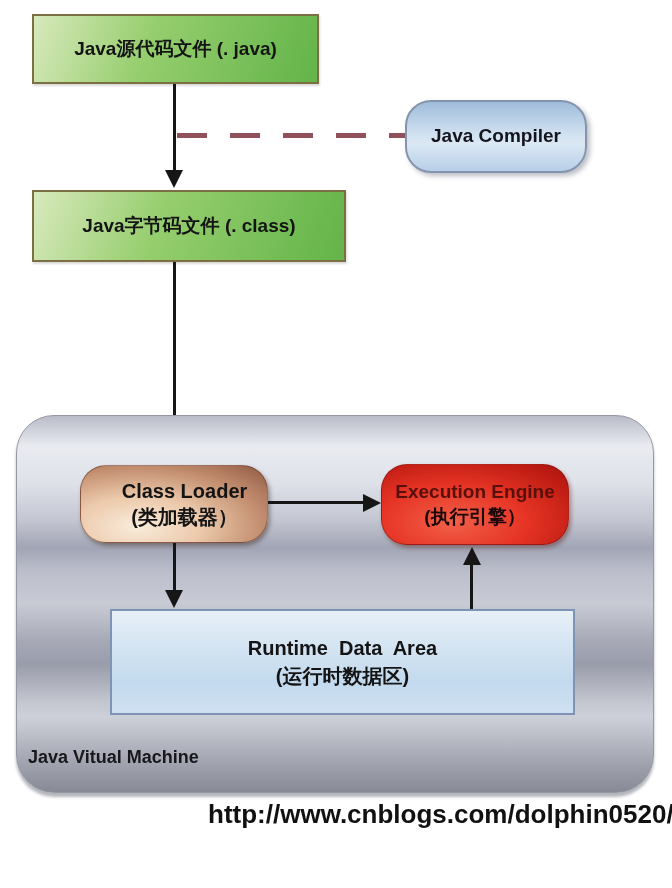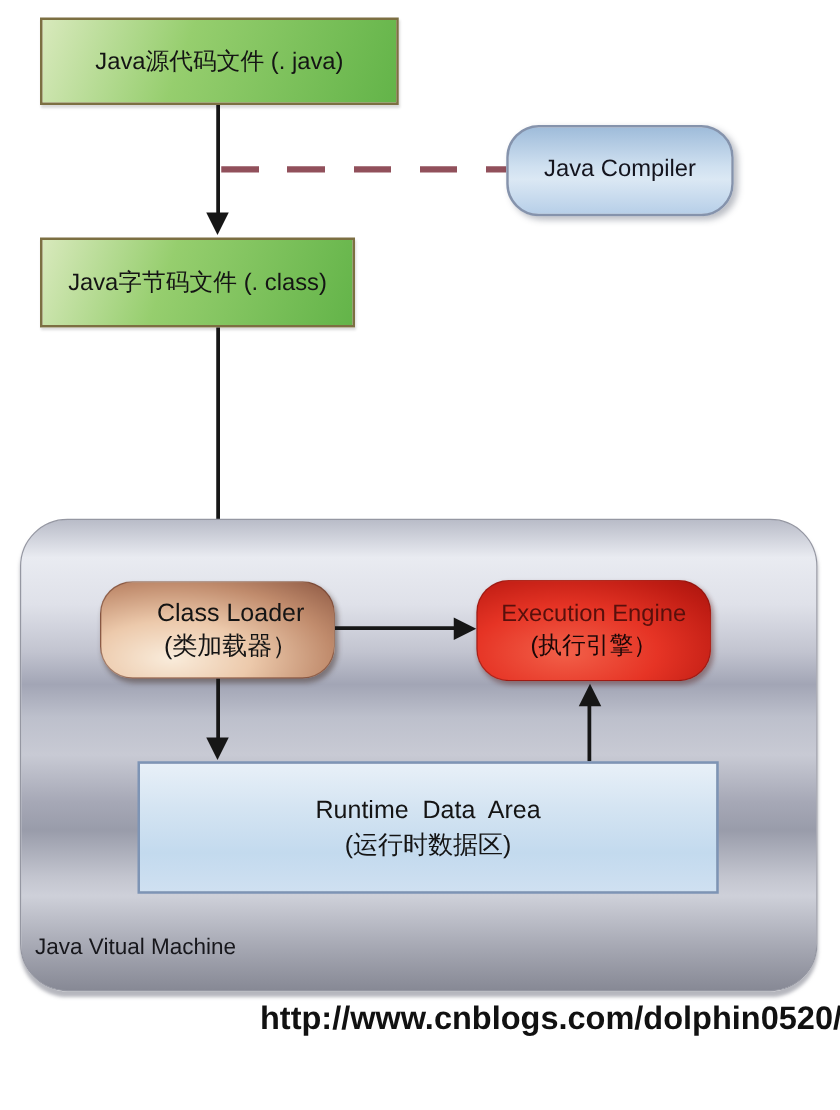--- a/index.html
+++ b/index.html
@@ -2,21 +2,21 @@
 <html><head>
 <meta charset="utf-8">
 <style>
   html,body{margin:0;padding:0;background:#ffffff;}
   .canvas{
     position:relative;width:672px;height:888px;background:#ffffff;
     font-family:"Liberation Sans","DejaVu Sans",sans-serif;overflow:hidden;
   }
   .box{
     position:absolute;display:flex;flex-direction:column;align-items:center;
-    justify-content:center;text-align:center;font-weight:normal;box-sizing:border-box;
+    justify-content:center;text-align:center;font-weight:bold;box-sizing:border-box;
   }
   
   .green-box{
     border:2px solid #7c6f42;
     background:linear-gradient(110deg,#d8e9bc 0%,#96ce6e 40%,#63b449 100%);
     color:#141414;font-size:19px;
     box-shadow:1px 2px 2px rgba(0,0,0,0.15);
   }
   
   .compiler-box{
@@ -64,21 +64,21 @@
     border-left:9px solid transparent;border-right:9px solid transparent;
     border-bottom:18px solid #161616;}
   .head-right{position:absolute;width:0;height:0;
     border-top:9px solid transparent;border-bottom:9px solid transparent;
     border-left:18px solid #161616;}
   .dashline{
     position:absolute;height:5px;
     background:repeating-linear-gradient(90deg,#91505b 0 30px,transparent 30px 53px);
   }
   .jvm-label{
-    position:absolute;left:28px;top:747px;font-size:18px;font-weight:normal;color:#17171c;
+    position:absolute;left:28px;top:747px;font-size:18px;font-weight:bold;color:#17171c;
   }
   .url-label{
     position:absolute;left:208px;top:799px;font-size:26px;font-weight:bold;color:#111111;
   }
 </style>
 </head>
 <body>
 
 <div class="canvas">
 
@@ -90,21 +90,21 @@
     <div class="vline" style="left:173px;top:84px;height:88px;"></div>
     <div class="head-down" style="left:165px;top:170px;"></div>
   </div>
 
   <div class="dashline" style="left:177px;top:133px;width:228px;"></div>
 
   <div class="box compiler-box" style="left:405px;top:100px;width:182px;height:73px;">
     <span>Java Compiler</span>
   </div>
 
-  <div class="box green-box" style="left:32px;top:190px;width:252px;height:72px;">
+  <div class="box green-box" style="left:32px;top:190px;width:314px;height:72px;">
     <span>Java字节码文件 (. class)</span>
   </div>
 
   <div>
     <div class="vline" style="left:173px;top:262px;height:180px;"></div>
     <div class="head-down" style="left:165px;top:440px;"></div>
   </div>
 
   <div class="box jvm-box" style="left:16px;top:415px;width:638px;height:378px;"></div>
 

